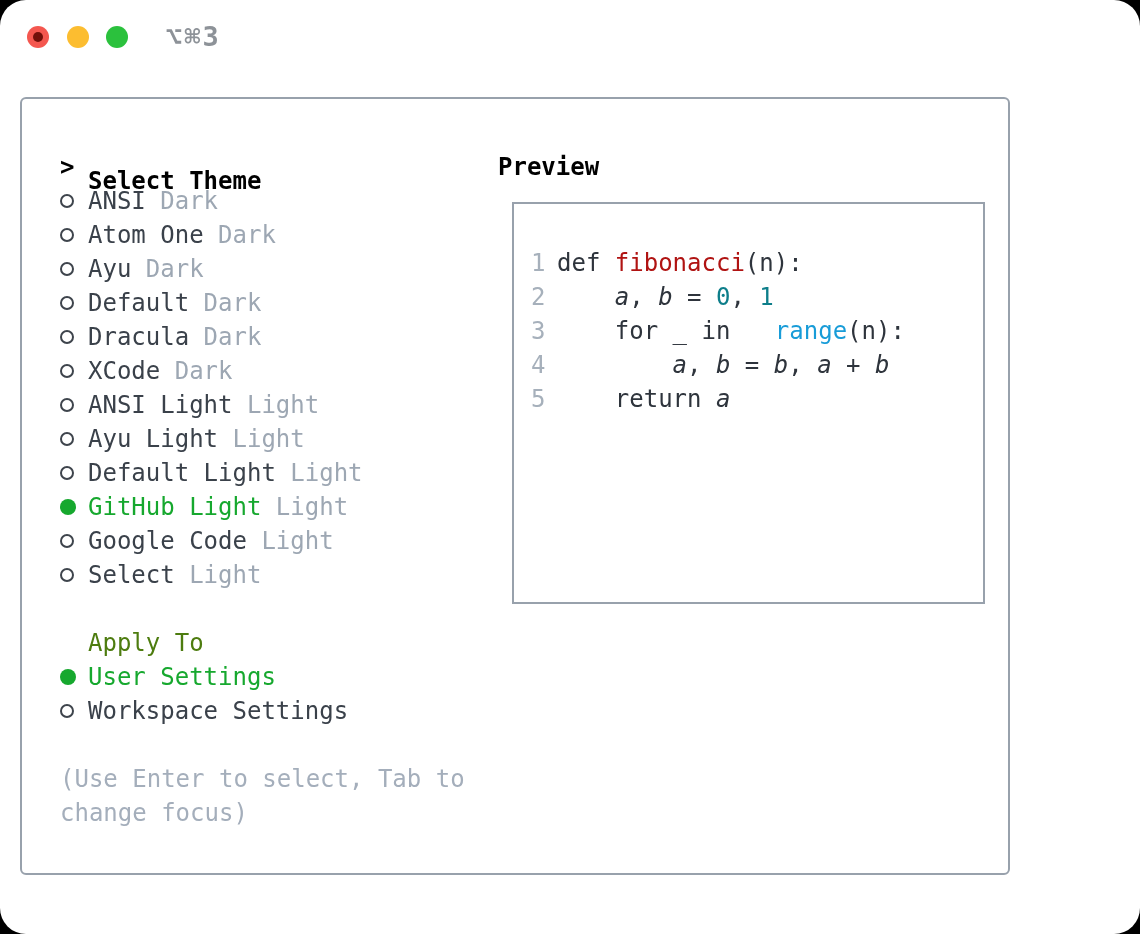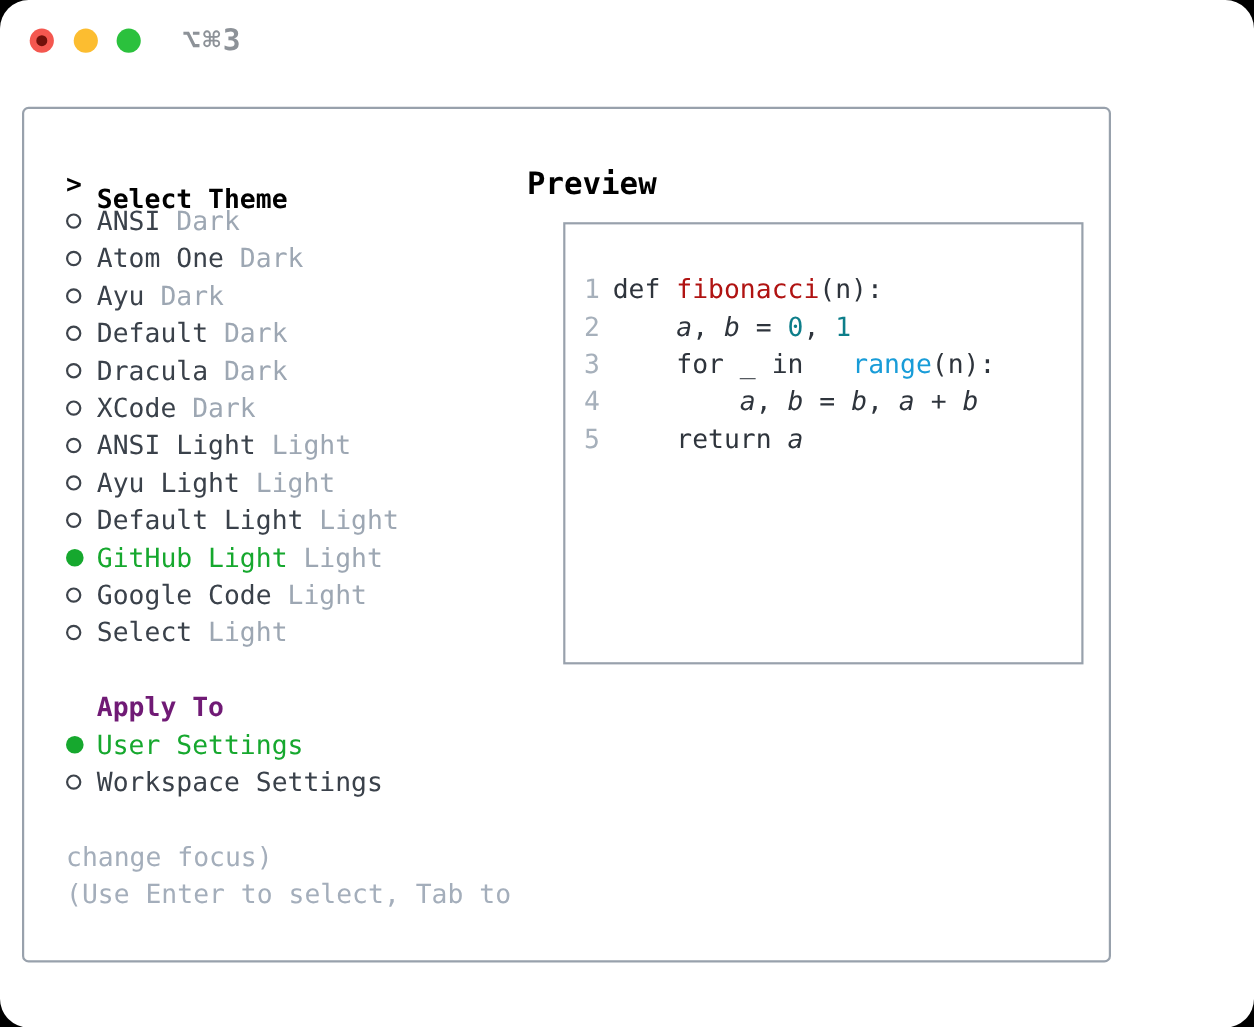--- a/index.html
+++ b/index.html
@@ -34,26 +34,26 @@
   .row{height:34px;display:flex;align-items:center;white-space:pre;}
   .mark{width:28px;display:flex;align-items:center;flex:none;}
   .circle{width:14px;height:14px;border:2px solid #3e444c;border-radius:50%;box-sizing:border-box;background:transparent;}
   .circle.sel{width:16px;height:16px;border:none;background:#16a82e;}
   .chev{font-weight:700;color:#000;}
   .hdr{font-weight:700;color:#000;margin-top:28px;}
   .name{color:#3a414a;text-align:right;}
   .name.sel{color:#16a82e;}
   .tag{color:#9da7b3;}
   .spacer{height:34px;}
-  .apply-hdr{height:34px;display:flex;align-items:center;color:#701a75;padding-left:28px;font-weight:bold;}
+  .apply-hdr{height:34px;display:flex;align-items:center;color:#4d7c0f;padding-left:28px;}
   .hint-line{height:34px;display:flex;align-items:center;color:#a4aebb;white-space:pre;}
   
   .preview-label{
-    position:absolute;left:457px;top:51px;height:34px;line-height:34px;
-    font-weight:700;color:#000;font-size:28px;
+    position:absolute;left:476px;top:51px;height:34px;line-height:34px;
+    font-weight:700;color:#000;font-size:24px;
   }
   .pbox{
     position:absolute;left:490px;top:103px;width:473px;height:402px;
     border:2px solid #98a1ac;box-sizing:border-box;background:#fff;
     padding:42px 0 0 17px;
   }
   .cline{height:34px;display:flex;white-space:pre;font-size:24px;line-height:34px;}
   .lnum{display:inline-block;width:26px;flex:none;color:#a6b0bb;}
   .tk-plain{color:#2e343c;}
   .tk-function{color:#b01312;}
@@ -99,22 +99,22 @@
 
       <div class="apply-hdr">Apply To</div>
 
       <div id="apply-list">
           <div class="row"><span class="mark"><span class="circle sel"></span></span><span class="name sel">User Settings</span></div>
           <div class="row"><span class="mark"><span class="circle"></span></span><span class="name">Workspace Settings</span></div>
         </div>
 
       <div class="spacer"></div>
 
+      <div class="hint-line">(Use Enter to select, Tab to</div>
       <div class="hint-line">change focus)</div>
-      <div class="hint-line">(Use Enter to select, Tab to</div>
     </div>
 
     <div class="preview-label">Preview</div>
     <div class="pbox">
       <div id="code-lines">
           <div class="cline"><span class="lnum">1</span><span class="tk-plain">def </span><span class="tk-function">fibonacci</span><span class="tk-plain">(n):</span></div>
           <div class="cline"><span class="lnum">2</span><span class="tk-plain">    </span><span class="tk-variable">a</span><span class="tk-plain">, </span><span class="tk-variable">b</span><span class="tk-plain"> = </span><span class="tk-number">0</span><span class="tk-plain">, </span><span class="tk-number">1</span></div>
           <div class="cline"><span class="lnum">3</span><span class="tk-plain">    for _ in </span><span class="tk-builtin">range</span><span class="tk-plain">(n):</span></div>
           <div class="cline"><span class="lnum">4</span><span class="tk-plain">        </span><span class="tk-variable">a</span><span class="tk-plain">, </span><span class="tk-variable">b</span><span class="tk-plain"> = </span><span class="tk-variable">b</span><span class="tk-plain">, </span><span class="tk-variable">a</span><span class="tk-plain"> + </span><span class="tk-variable">b</span></div>
           <div class="cline"><span class="lnum">5</span><span class="tk-plain">    return </span><span class="tk-variable">a</span></div>

